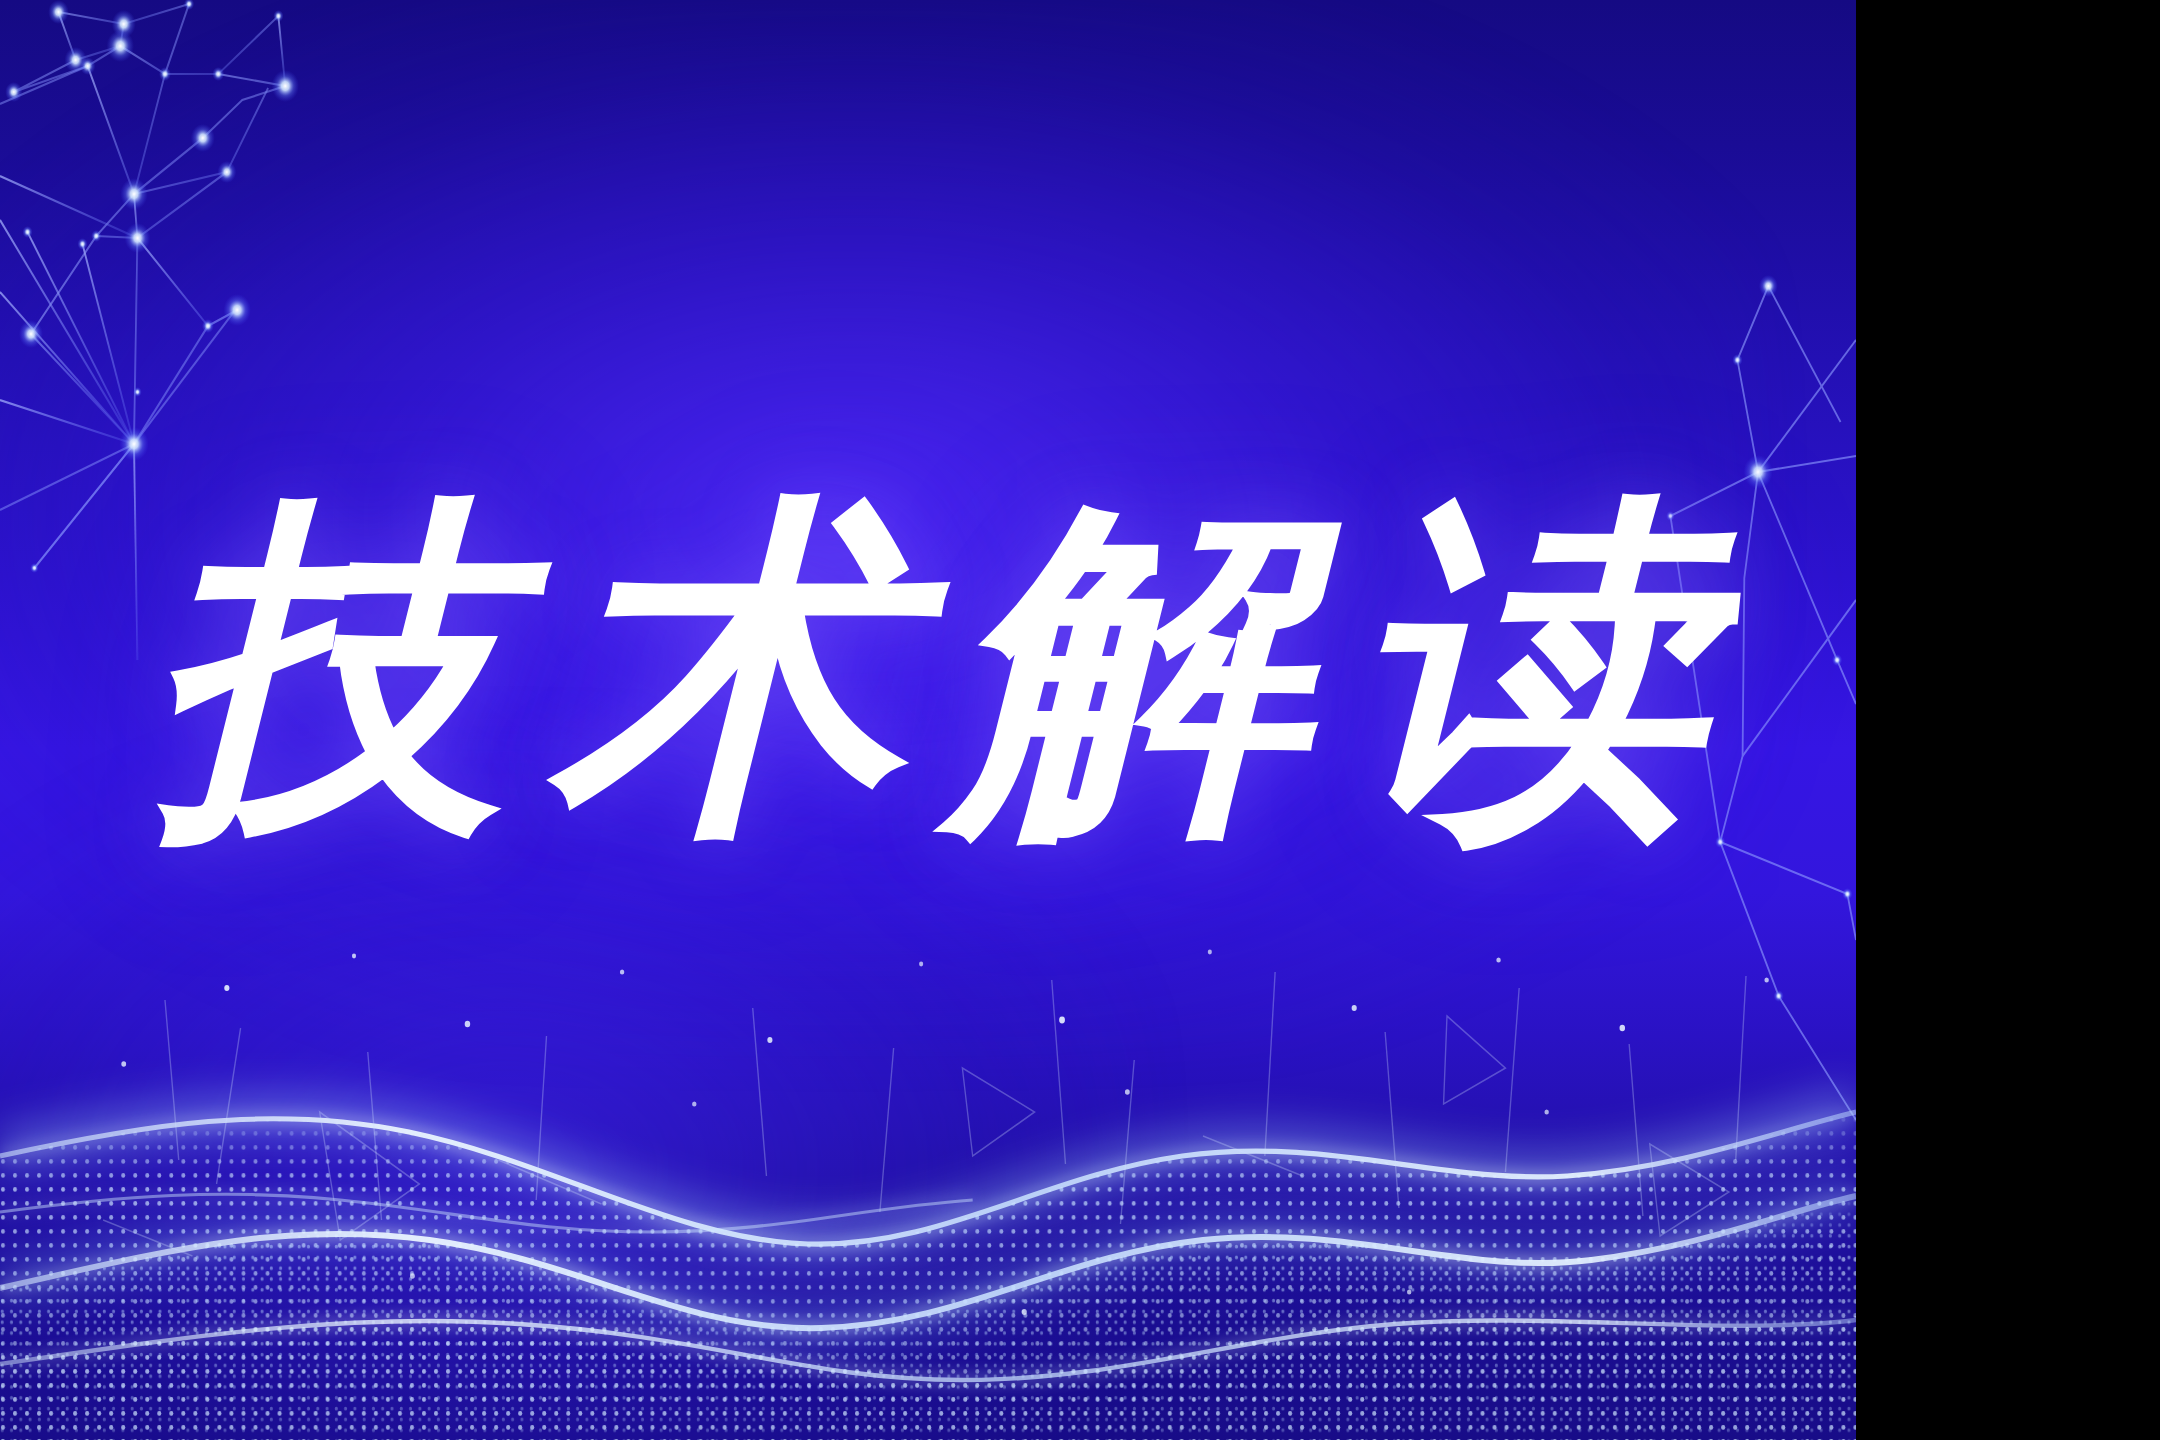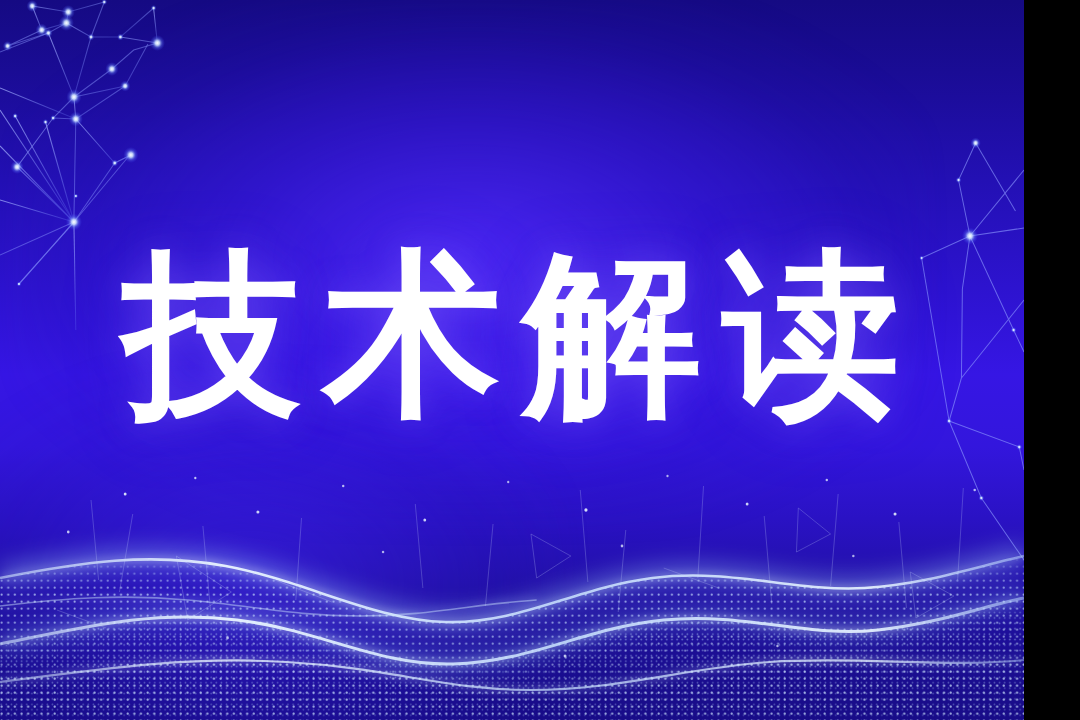--- a/index.html
+++ b/index.html
@@ -3,35 +3,36 @@
 <meta charset="utf-8">
 <title>技术解读</title>
 <style>
   html, body {
     margin: 0;
     padding: 0;
     background: #000;
   }
   #poster {
     position: relative;
-    width: 1024px;
+    width: 928px;
     height: 720px;
     overflow: hidden;
     font-family: "Liberation Sans", "DejaVu Sans", sans-serif;
     background: linear-gradient(180deg,
         #150a83 0%,
         #1a0c95 10%,
         #2310b4 25%,
         #2d13cf 40%,
         #3616e4 52%,
         #3316dd 62%,
         #2a12c4 72%,
         #2110a6 82%,
         #1b0e92 92%,
         #180c88 100%);
+    font-style: italic;
   }
 
   
   .layer {
     position: absolute;
     inset: 0;
     width: 100%;
     height: 100%;
     pointer-events: none;
   }

